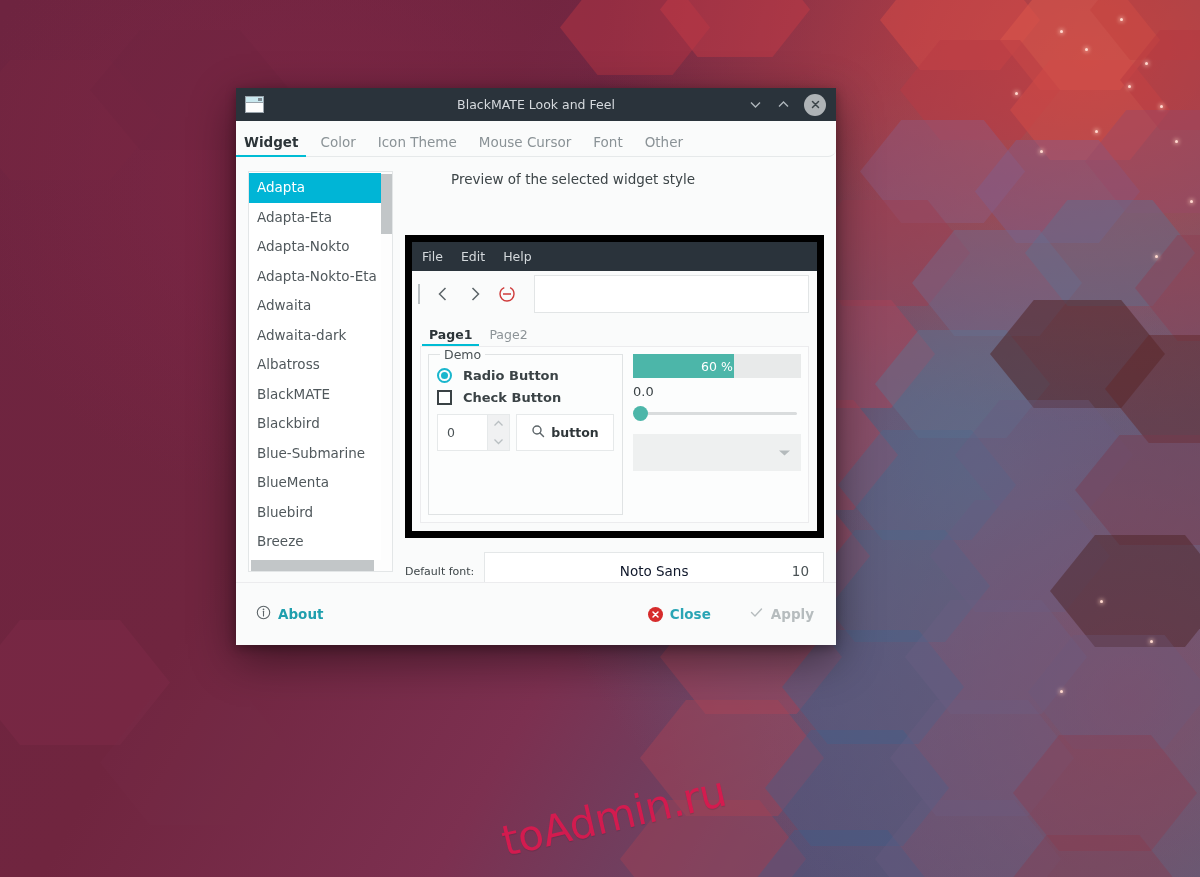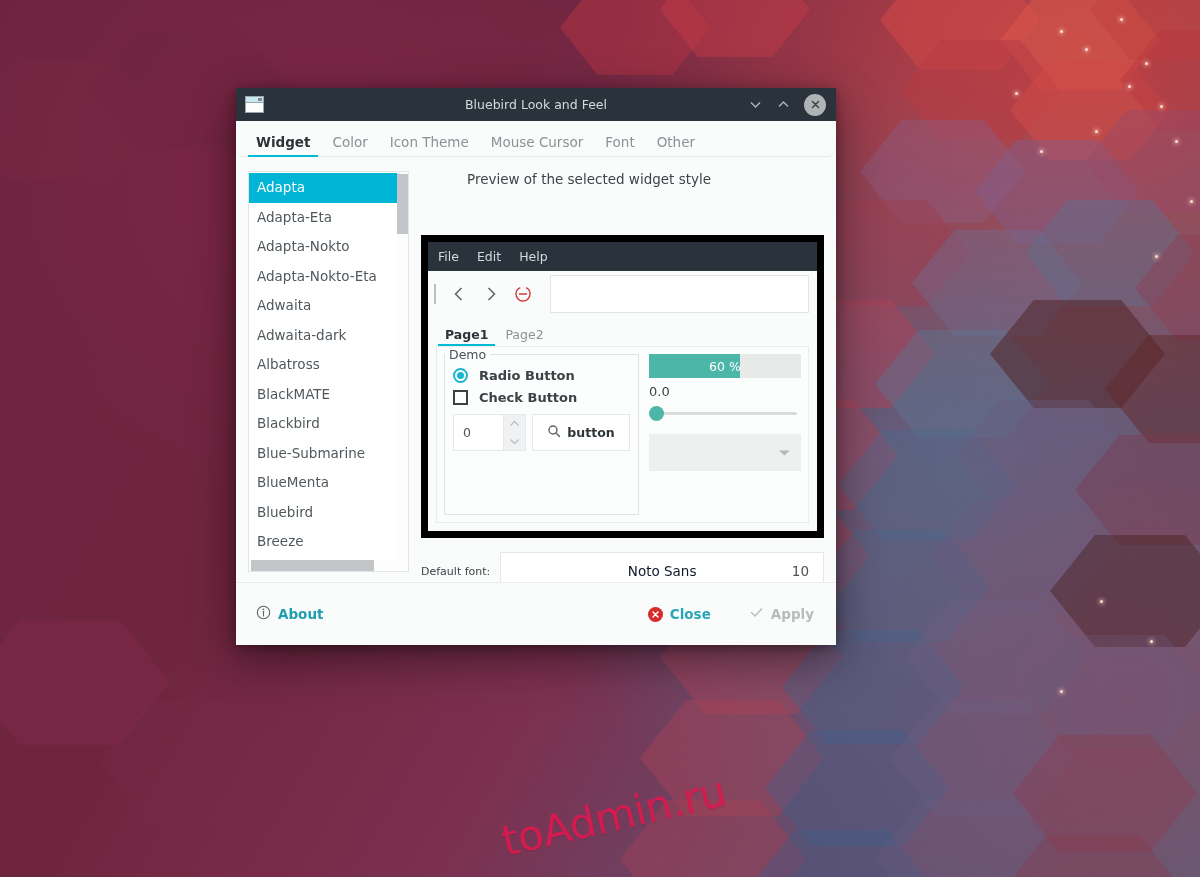--- a/index.html
+++ b/index.html
@@ -100,21 +100,20 @@
     width: 22px; height: 22px; border-radius: 50%;
     background: #aeb3b6;
     display: flex; align-items: center; justify-content: center;
   }
 
   
   #tabbar {
     height: 36px;
     background: #fafbfb;
     display: flex; align-items: flex-end;
-    padding-left: 12px;
     border-bottom: 1px solid #e6e9ea;
     flex: none;
     border-radius: 8px;
   }
   .tab {
     padding: 0 8px 7px 8px;
     margin-right: 6px;
     font-size: 13.5px;
     color: #8a9296;
     position: relative;
@@ -132,21 +131,21 @@
     flex: 1;
     display: flex;
     padding: 14px 12px 10px 12px;
     gap: 12px;
     background: #fafbfb;
     overflow: hidden;
   }
 
   
   #theme-list-wrap {
-    width: 161px; flex: none;
+    width: 145px; flex: none;
     background: #ffffff;
     border: 1px solid #e3e6e7;
     display: flex; flex-direction: column;
     overflow: hidden;
   }
   #theme-list-body { display: flex; flex: 1; overflow: hidden; }
   #theme-list {
     flex: 1; overflow: hidden;
     padding-top: 1px;
   }
@@ -252,21 +251,21 @@
   }
   
   #demo-group {
     width: 195px; flex: none;
     border: 1px solid #e0e3e4;
     background: #fcfdfd;
     padding: 6px 8px 8px 8px;
     position: relative;
   }
   #demo-legend {
-    position: absolute; top: -8px; left: 0;
+    position: absolute; top: -8px; left: 11px;
     background: #fcfdfd; padding: 0 4px;
     font-size: 12.5px; color: #4a5255;
   }
   .ctl-row { display: flex; align-items: center; gap: 11px; margin-top: 7px; font-weight: bold; }
   .radio-outer {
     width: 15px; height: 15px; border-radius: 50%;
     border: 2px solid #19b6cd;
     display:flex; align-items:center; justify-content:center;
     flex: none;
   }
@@ -436,21 +435,21 @@
       <div class="spark" style="left: 1150px; top: 640px;"></div>
       <div class="spark" style="left: 1060px; top: 690px;"></div>
     </div>
   <div id="watermark">toAdmin.ru</div>
 </div>
 
 <div id="window">
 
   <div id="titlebar">
     <div class="app-icon"></div>
-    <div id="title-text">Bluebird Look and Feel</div>
+    <div id="title-text">BlackMATE Look and Feel</div>
     <div id="win-controls">
       <span class="wc">
         <svg width="15" height="15" viewBox="0 0 15 15">
             <path d="M3 5.5 L7.5 10 L12 5.5" fill="none" stroke="#aeb6bb" stroke-width="1.4"></path>
           </svg>
       </span>
       <span class="wc">
         <svg width="15" height="15" viewBox="0 0 15 15">
             <path d="M3 9.5 L7.5 5 L12 9.5" fill="none" stroke="#aeb6bb" stroke-width="1.4"></path>
           </svg>

